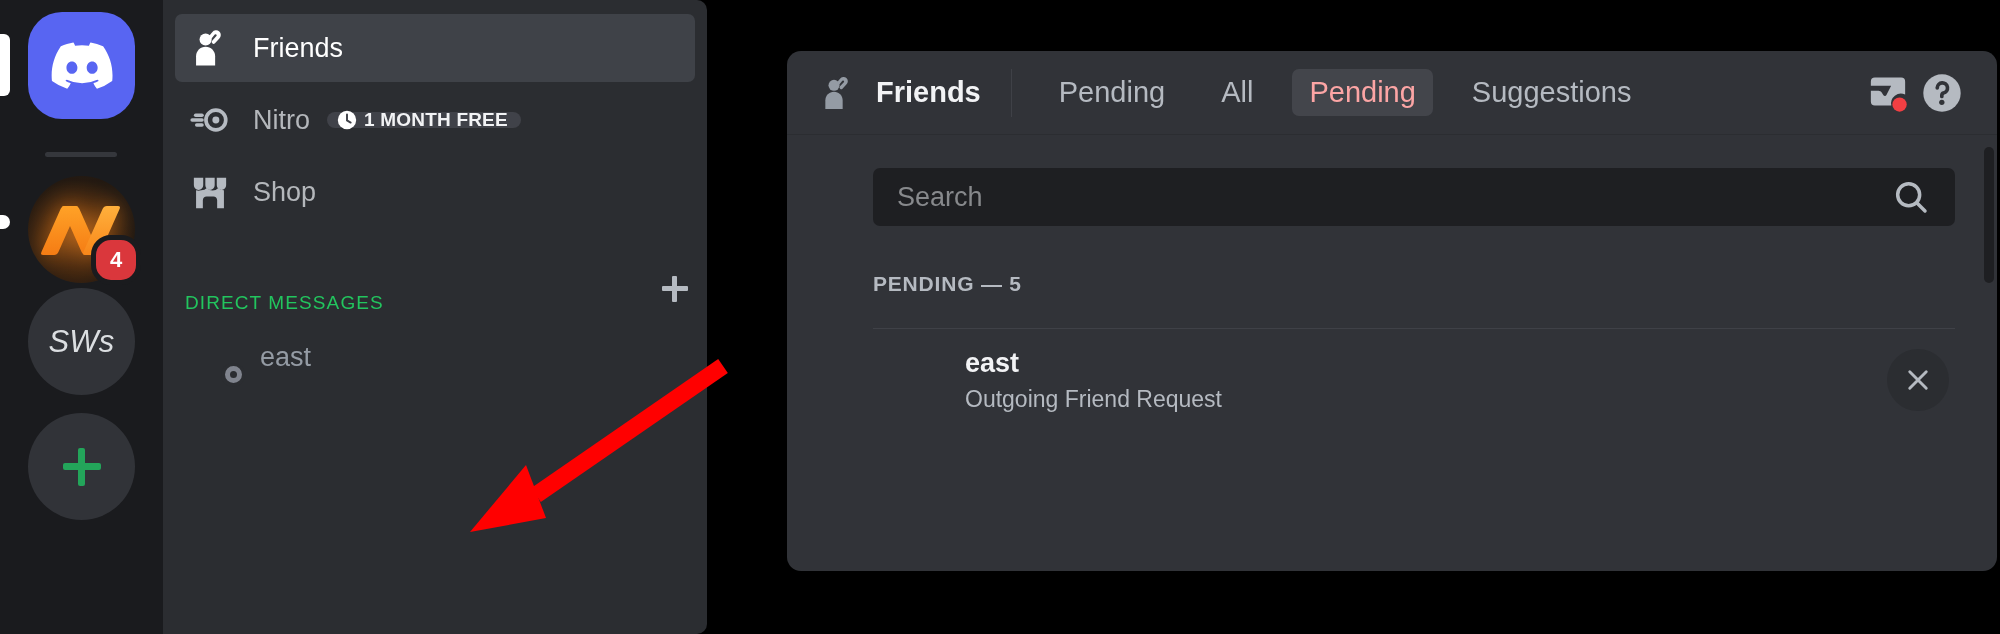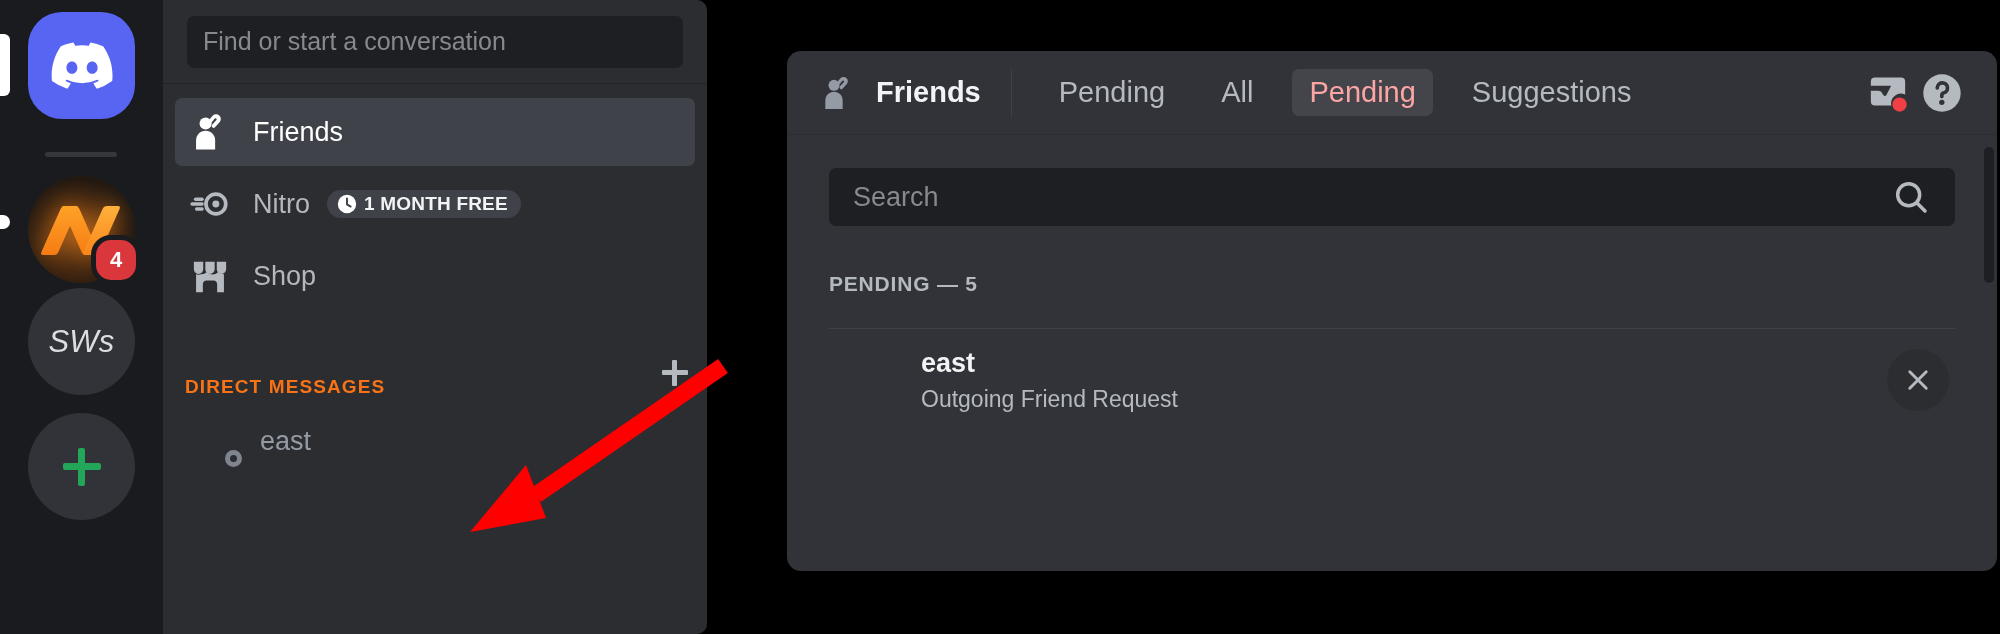--- a/index.html
+++ b/index.html
@@ -213,21 +213,21 @@
     justify-content: center;
   }
   .dm-nav-label {
     font-size: 27px;
     color: #b4b7bb;
     white-space: nowrap;
   }
   .dm-nav.active .dm-nav-label { color: #ffffff; }
   #nitro-badge {
     margin-left: 17px;
-    height: 28px;
+    height: 16px;
     background: #404249;
     border-radius: 17px;
     display: flex;
     align-items: center;
     padding: 0 13px 0 9px;
     gap: 6px;
     color: #f2f3f5;
     font-size: 19px;
     font-weight: bold;
     letter-spacing: 0.2px;
@@ -236,23 +236,23 @@
 
   #dm-section-header {
     display: flex;
     align-items: center;
     justify-content: space-between;
     padding: 34px 19px 10px 22px;
     cursor: pointer;
   }
   #dm-section-title {
     font-size: 19px;
-    font-weight: bold;
+    font-weight: normal;
     letter-spacing: 1.1px;
-    color: #f97316;
+    color: #22c55e;
     margin-top: 28px;
   }
   #dm-add-icon {
     position: relative;
     width: 26px;
     height: 26px;
     flex: none;
   }
   #dm-add-icon::before, #dm-add-icon::after {
     content: "";
@@ -403,20 +403,21 @@
     height: 54px;
     display: flex;
     align-items: center;
     justify-content: center;
     cursor: pointer;
     flex: none;
   }
 
   #friends-body {
     padding: 0 42px;
+    margin-left: 44px;
   }
   #search-row {
     padding-top: 33px;
   }
   #friends-search-box {
     height: 58px;
     background: #1e1f22;
     border-radius: 7px;
     display: flex;
     align-items: center;
@@ -534,25 +535,20 @@
       <span>SWs</span>
     </div>
 
     <div class="rail-item" id="add-server">
       <span id="add-server-plus"></span>
     </div>
   </div>
 
   <div id="dm-sidebar">
 
-    <div id="dm-search-wrap">
-      <div id="dm-search-box">
-        <span>Find or start a conversation</span>
-      </div>
-    </div>
 
     <div id="dm-list">
 
       <div class="dm-nav active">
         <span class="dm-nav-icon">
           <svg width="44" height="44" viewBox="0 0 24 24" class="svg-ic">
             <path fill="#ffffff" d="M13.2 3.4a2.6 2.6 0 1 1 3.8 3.5l-2.3 2.5a1 1 0 0 1-1.5-1.4l2.3-2.5a.6.6 0 0 0-.9-.8L11.1 9a1 1 0 0 1-1.6-1.2l3.7-4.4z"></path>
             <circle fill="#ffffff" cx="9.6" cy="7.4" r="3.3"></circle>
             <path fill="#ffffff" d="M4.4 21.6v-5.1c0-2.9 2.3-5.2 5.2-5.2s5.2 2.3 5.2 5.2v5.1H4.4z"></path>
           </svg>

